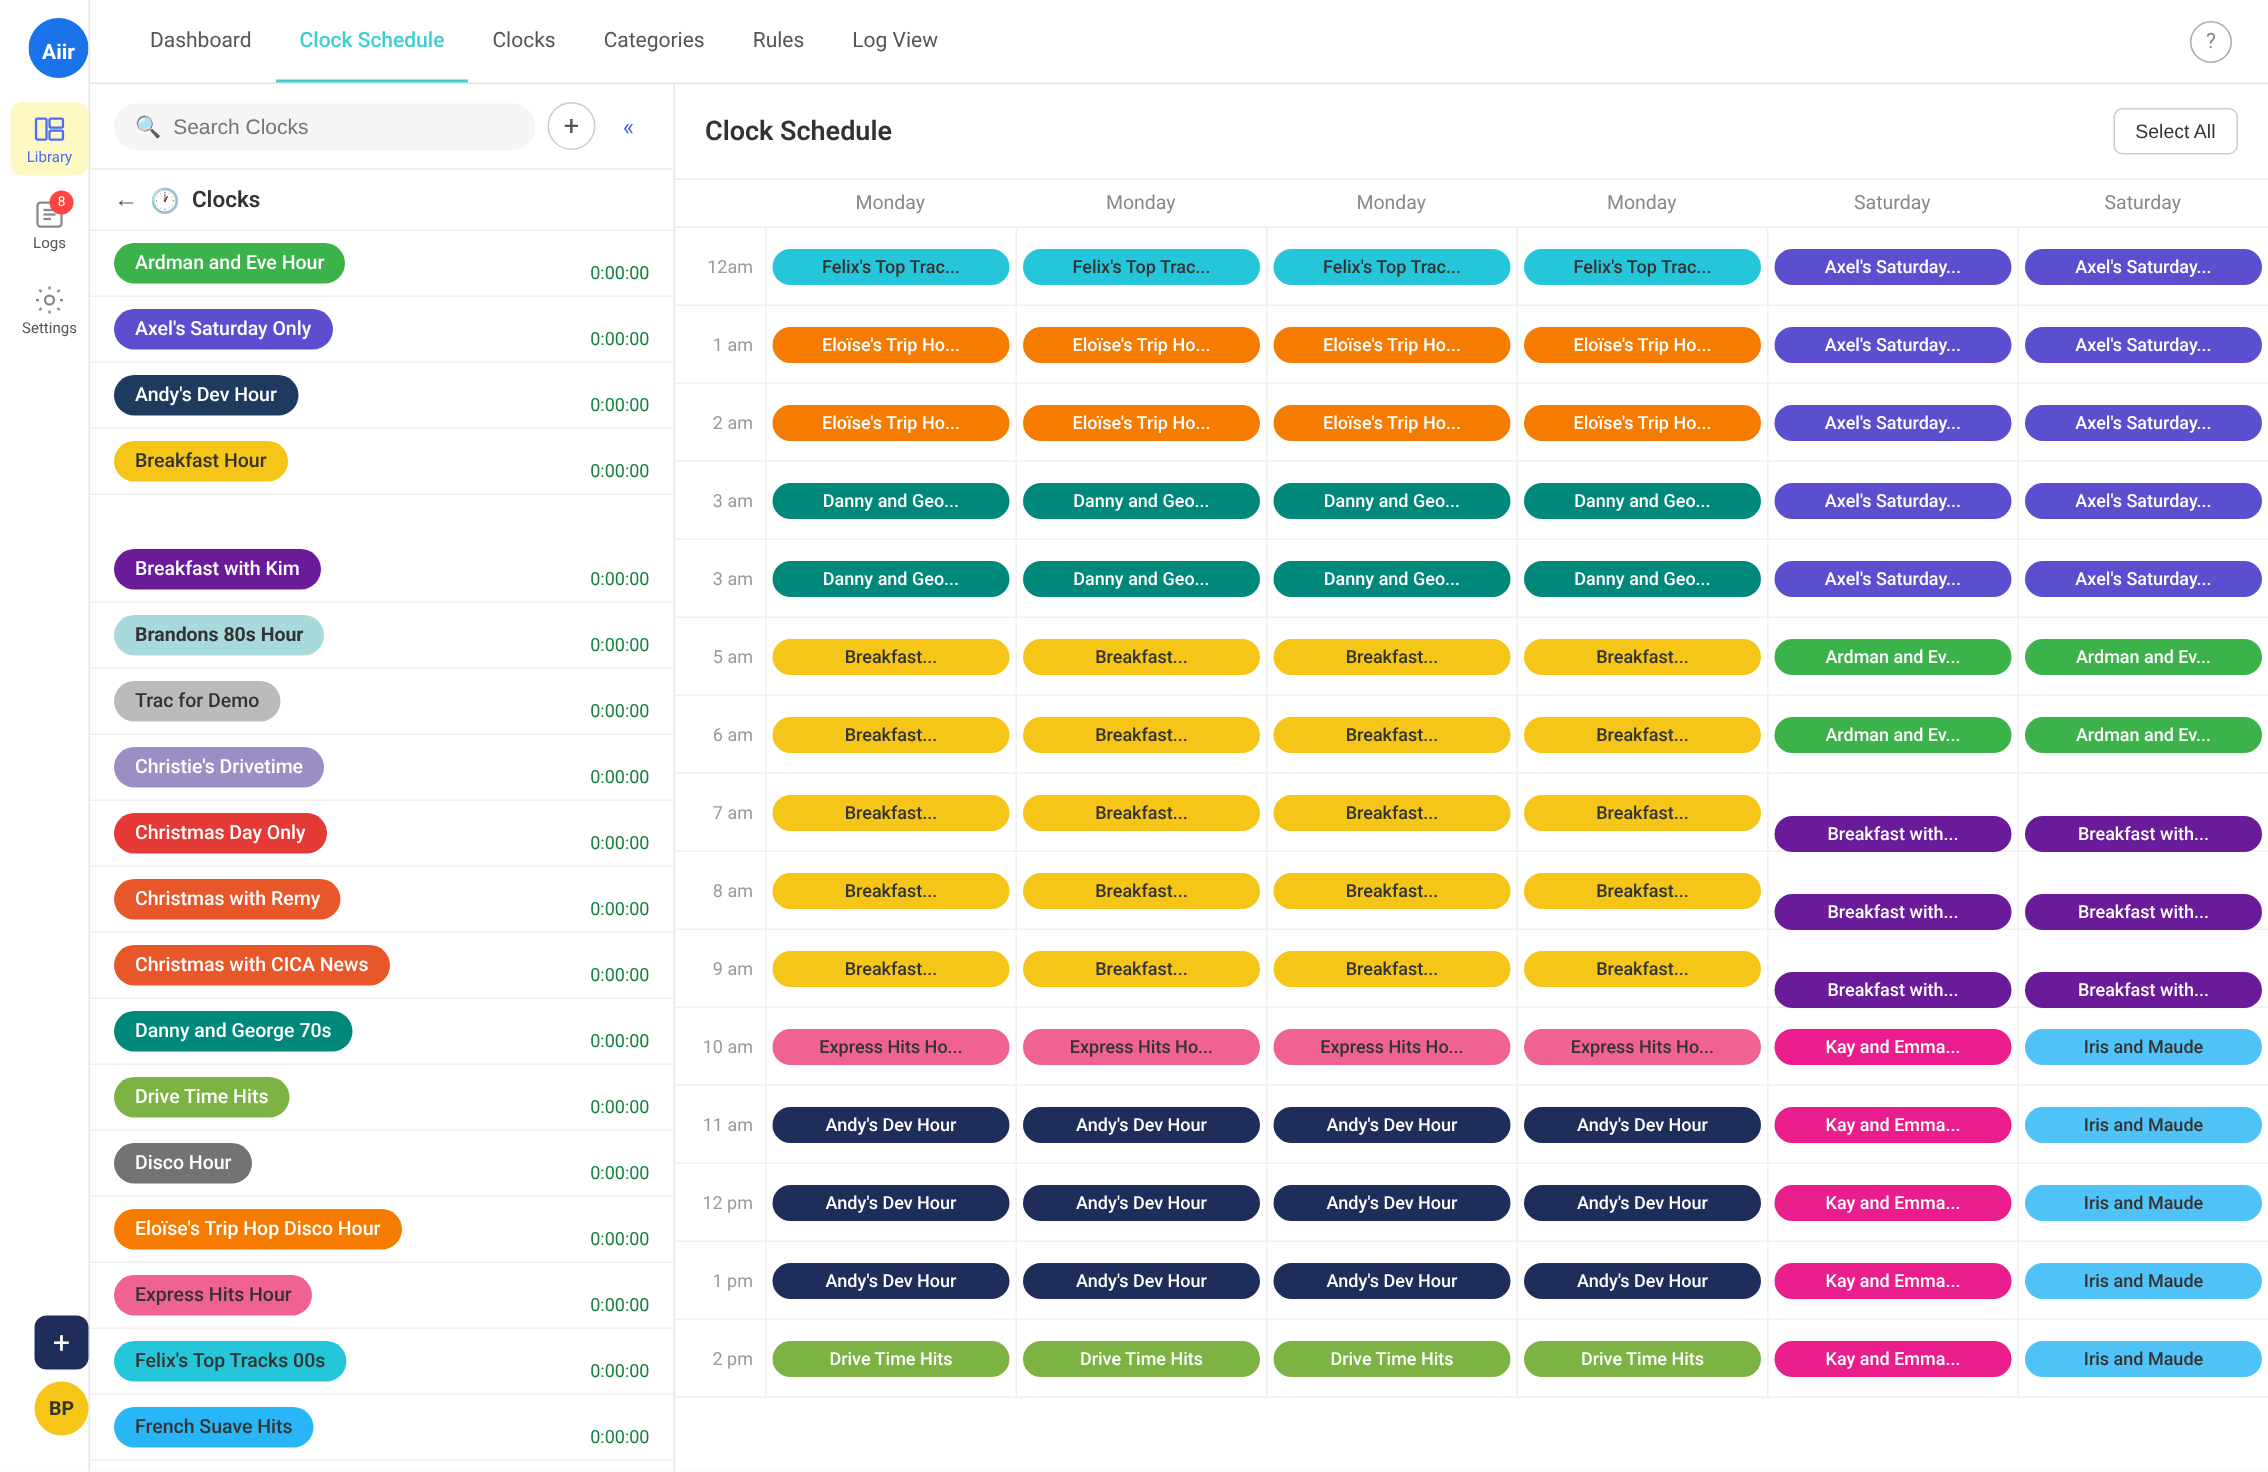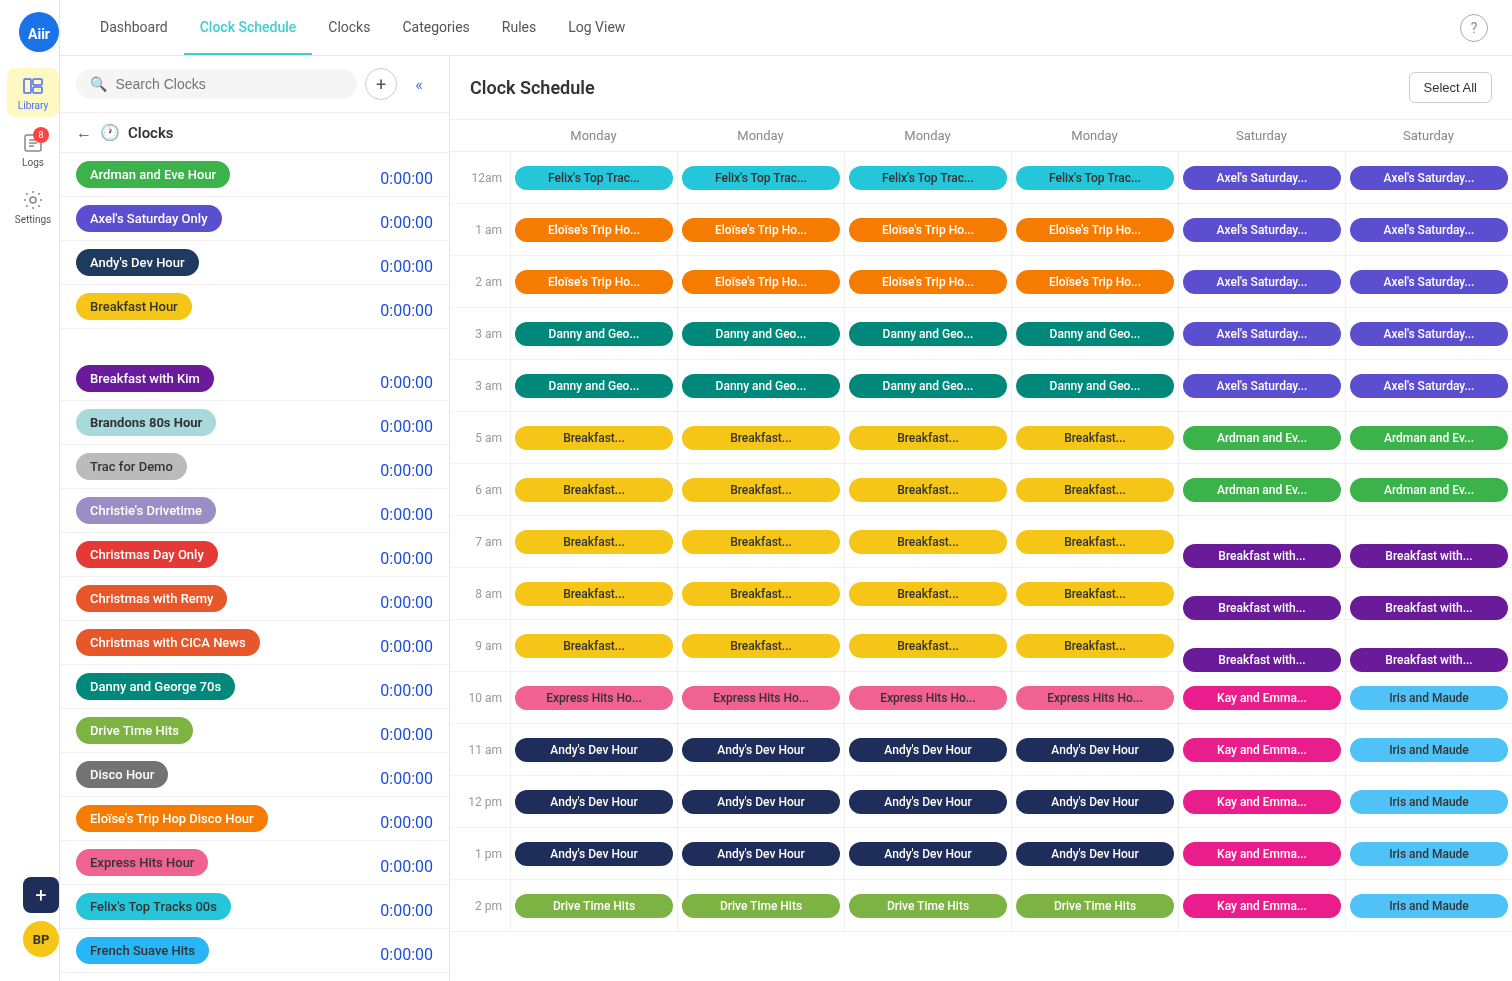--- a/index.html
+++ b/index.html
@@ -237,22 +237,22 @@
       padding: 6px 14px;
       font-size: 13px;
       font-weight: 500;
       color: #fff;
       max-width: 220px;
       white-space: nowrap;
       overflow: hidden;
       text-overflow: ellipsis;
     }
     .clock-duration {
-      font-size: 16px;
-      color: #1d4ed8;
+      font-size: 12px;
+      color: #15803d;
     }
 
     
     .schedule-area {
       flex: 1;
       display: flex;
       flex-direction: column;
       overflow: hidden;
       background: #fff;
     }

